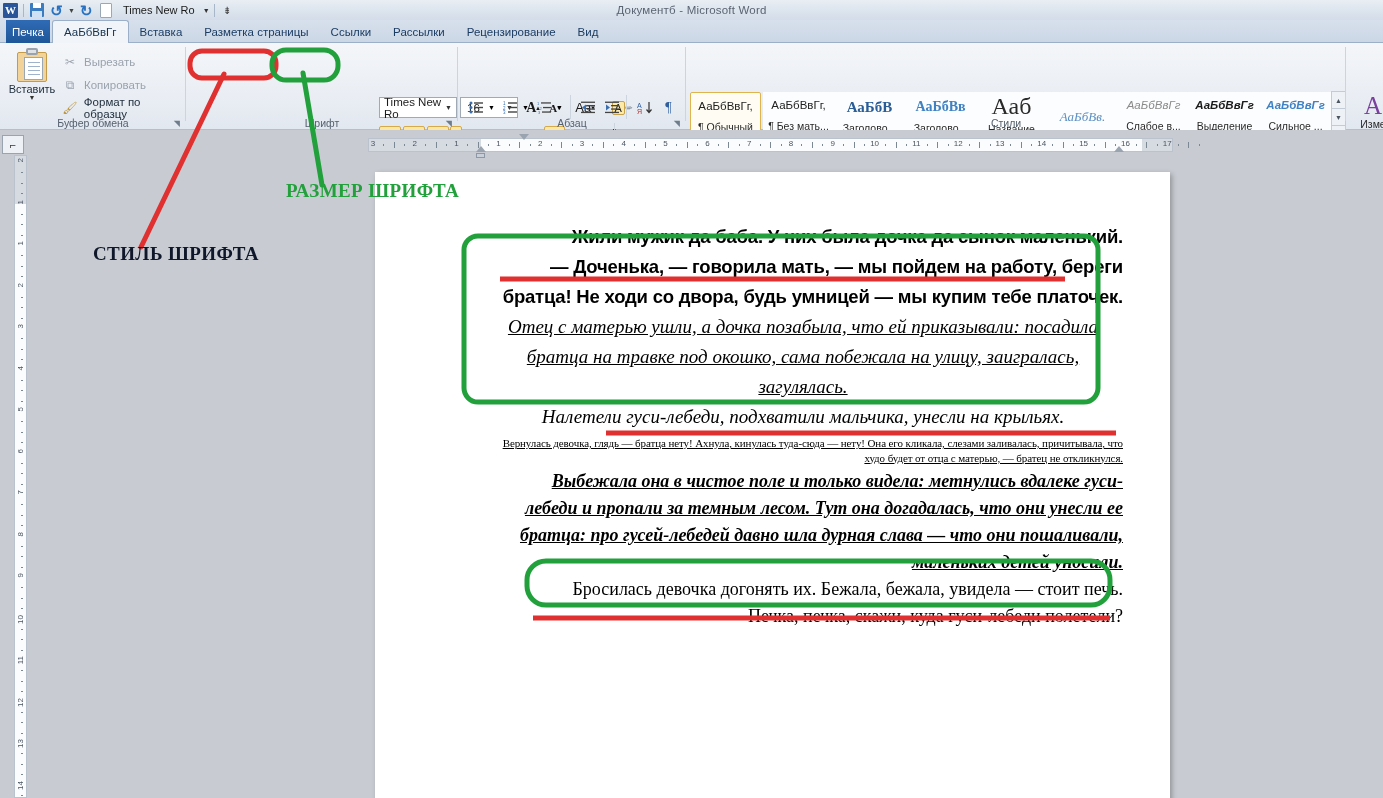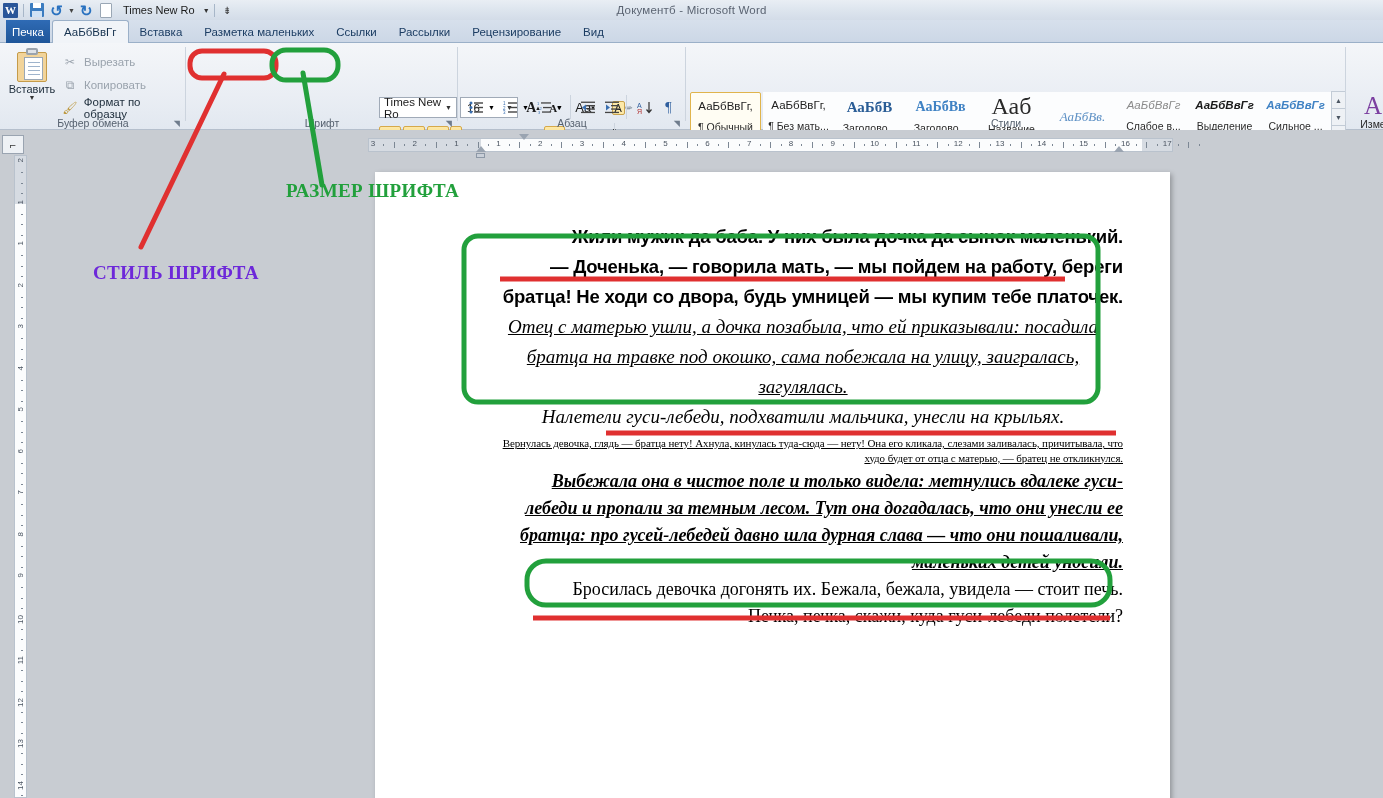--- a/index.html
+++ b/index.html
@@ -212,21 +212,21 @@
       <div class="qat-sep"></div>
       <div class="qat-ico" style="font-size:10px;color:#333">⇟</div>
     </div>
   </div>
 
   <div class="tabstrip">
     <div class="tab-file">Печка</div>
     <div class="tabs">
       <div class="tab active">АаБбВвГг</div>
       <div class="tab">Вставка</div>
-      <div class="tab">Разметка маленьких</div>
+      <div class="tab">Разметка страницы</div>
       <div class="tab">Ссылки</div>
       <div class="tab">Рассылки</div>
       <div class="tab">Рецензирование</div>
       <div class="tab">Вид</div>
     </div>
   </div>
 
   <div class="ribbon">
 
     <div class="rgroup" style="left:0;width:186px;">
@@ -696,17 +696,17 @@
     <rect x="464" y="236" width="634" height="166" rx="14" ry="14" fill="none" stroke="#22a03c" stroke-width="5"></rect>
 
     <rect x="527" y="561" width="583" height="44" rx="19" ry="19" fill="none" stroke="#22a03c" stroke-width="5"></rect>
 
     <path d="M 500 279 L 1065 279" stroke="#e03030" stroke-width="5" stroke-linecap="butt"></path>
     <path d="M 606 433 L 1116 433" stroke="#e03030" stroke-width="5" stroke-linecap="butt"></path>
     <path d="M 533 618 L 1110 618" stroke="#e03030" stroke-width="5" stroke-linecap="butt"></path>
   </svg>
 
   <div class="overlay">
-    <div class="ann-label" style="left:93px;top:243px;color:#6d28d9;margin-top:19px;">СТИЛЬ ШРИФТА</div>
+    <div class="ann-label" style="left:93px;top:243px;color:#0f172a;">СТИЛЬ ШРИФТА</div>
     <div class="ann-label" style="left:286px;top:180px;color:#22a03c;">РАЗМЕР ШРИФТА</div>
   </div>
 
 </div>
 
 </body></html>

